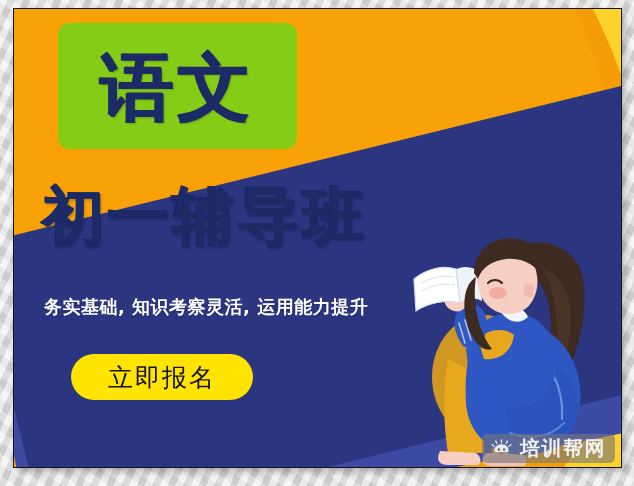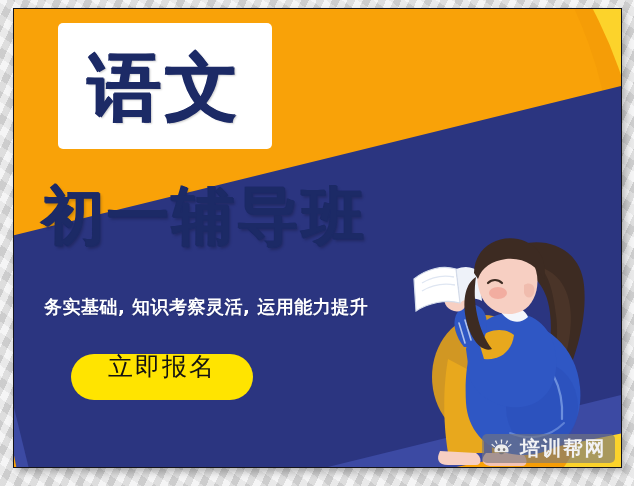--- a/index.html
+++ b/index.html
@@ -95,24 +95,24 @@
     background: #2b3580;
     transform: rotate(-13.8deg);
     transform-origin: left top;
   }
 
   
   #subject-chip {
     position: absolute;
     left: 44px;
     top: 14px;
-    width: 214px;
+    width: 239px;
     height: 126px;
-    background: #ffffff;
-    border-radius: 5px;
+    background: #84cc16;
+    border-radius: 12px;
     display: flex;
     align-items: center;
     justify-content: center;
   }
   #subject-chip .chip-text {
     font-family: "DejaVu Sans", "Liberation Sans", sans-serif;
     font-size: 73px;
     font-weight: 700;
     letter-spacing: 4px;
     color: #1c2a66;
@@ -155,21 +155,21 @@
   #cta-button {
     position: absolute;
     left: 57px;
     top: 345px;
     width: 182px;
     height: 46px;
     background: #ffe400;
     border-radius: 24px;
     border: none;
     display: flex;
-    align-items: flex-start;
+    align-items: center;
     justify-content: center;
     cursor: pointer;
     padding: 0;
   }
   #cta-button .cta-text {
     font-family: "DejaVu Sans", "Liberation Sans", sans-serif;
     font-size: 25px;
     font-weight: 400;
     color: #121212;
     letter-spacing: 2px;

